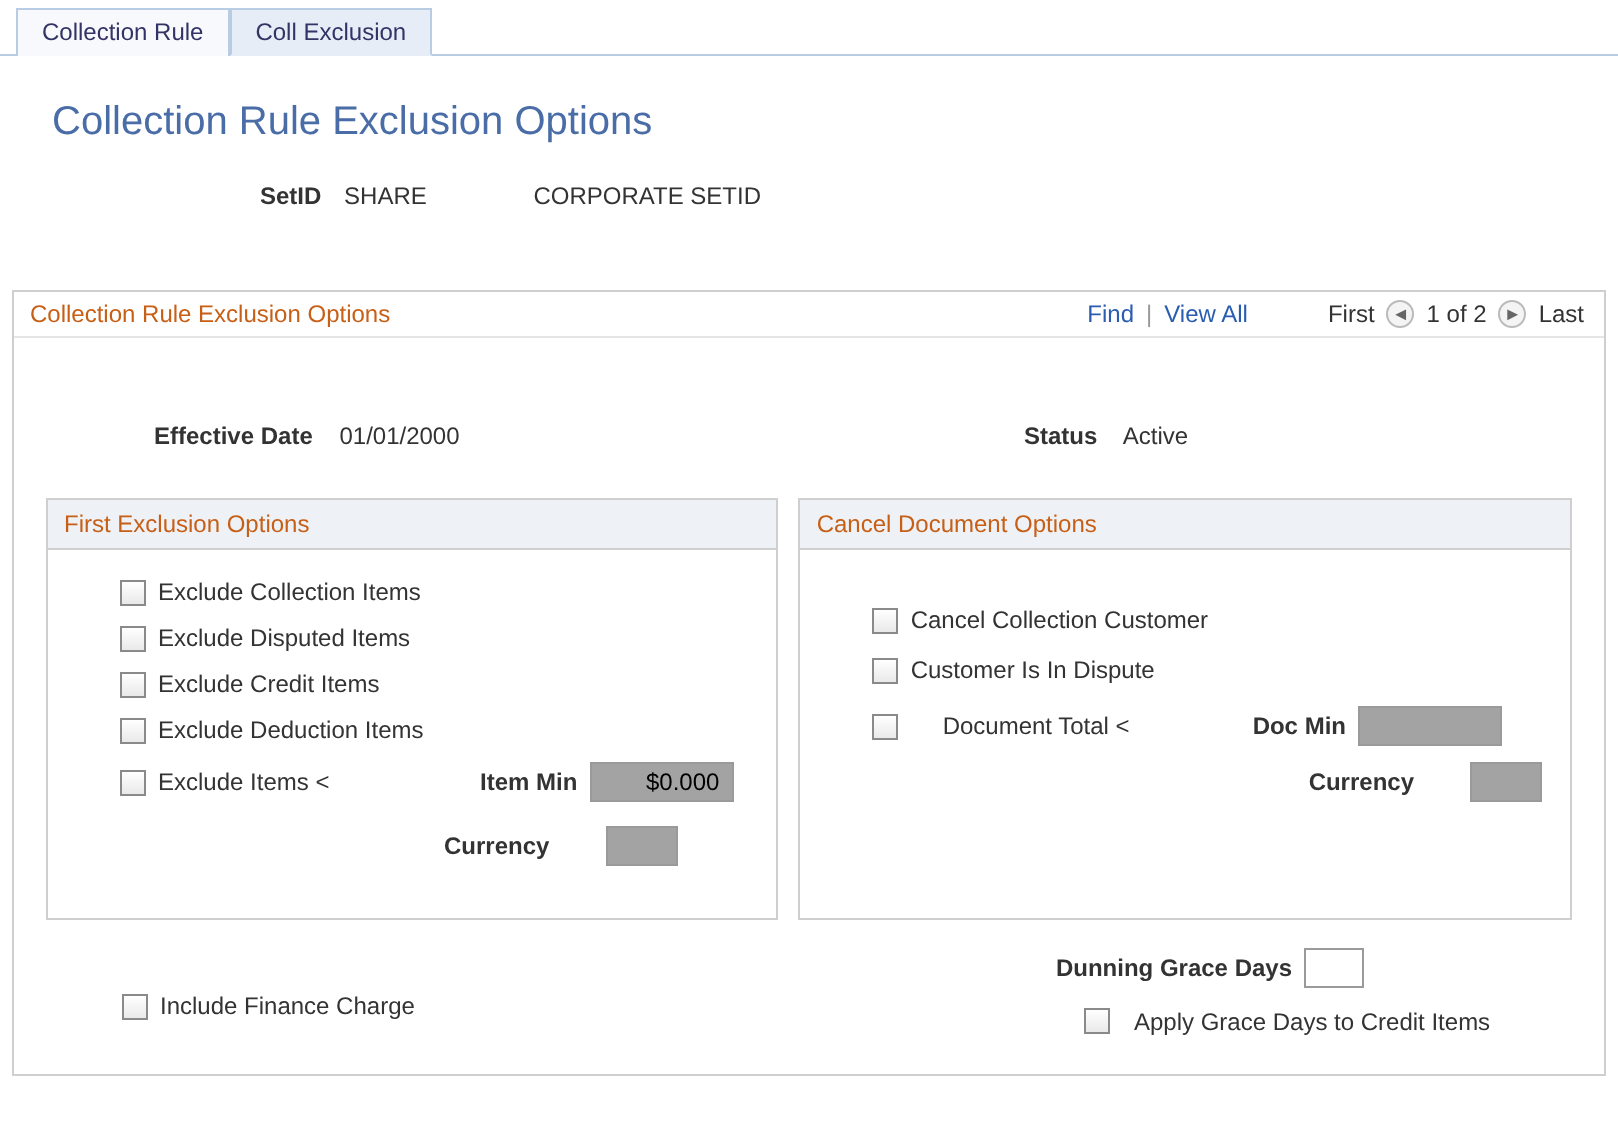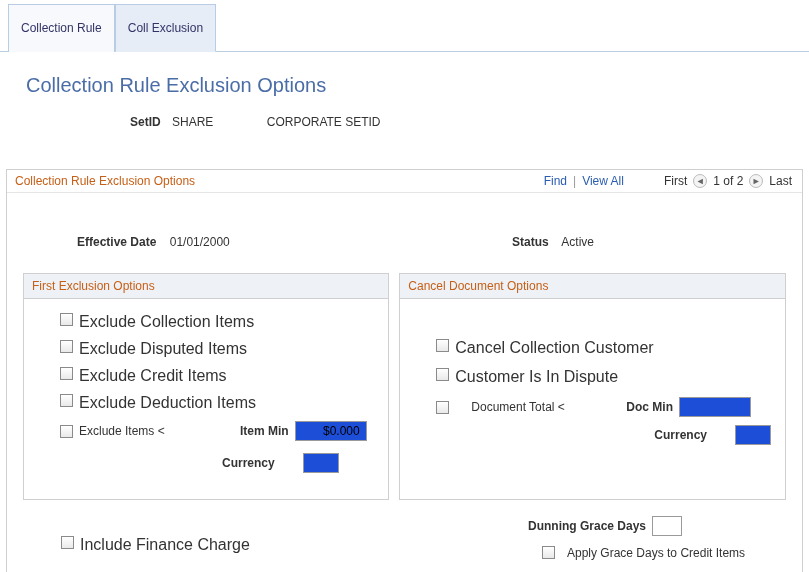--- a/index.html
+++ b/index.html
@@ -13,21 +13,21 @@
     width: 809px;
   }
   .tabs {
     display: flex;
     border-bottom: 1px solid #b8cce4;
     padding-left: 8px;
     padding-top: 3px;
     background: #fff;
   }
   .tab {
-    padding: 16px 12px;
+    padding: 4px 12px;
     border: 1px solid #b8cce4;
     border-bottom: none;
     background: #f7f9fc;
     margin-right: 0;
     cursor: pointer;
     font-size: 12px;
     color: #336;
     position: relative;
     top: 1px;
   }
@@ -106,42 +106,42 @@
     border-bottom: 1px solid #cfcfcf;
     padding: 5px 8px;
     color: #c75f16;
     font-size: 12px;
   }
   .group-body {
     padding: 14px 14px 18px 36px;
   }
   .chk-row {
     display: flex;
-    align-items: flex-start;
+    align-items: flex-end;
     margin-bottom: 9px;
-    font-size: 16px;
+    font-size: 12px;
   }
   .chk {
     width: 13px; height: 13px;
     border: 1px solid #8a8a8a;
     background: linear-gradient(#fff,#e9e9e9);
     margin-right: 6px;
     flex-shrink: 0;
   }
   .field-row {
     display: flex;
     align-items: center;
     margin-top: 2px;
     margin-bottom: 8px;
     gap: 22px;
   }
   .field-lbl { font-weight: bold; font-size: 12px; margin-right: 6px; white-space: nowrap; }
   .txt {
     border: 1px solid #9a9a9a;
-    background: #1d4ed8;
+    background: #a3a3a3;
     height: 20px;
     padding: 2px 6px;
     font-size: 12px;
     text-align: right;
   }
   .txt.w70 { width: 72px; }
   .txt.w30 { width: 36px; }
   .txt.w28 { width: 30px; background:#fff; }
   .bottom-row {
     display: flex;
@@ -159,21 +159,21 @@
   }
   .apply-row {
     display:flex;
     align-items:center;
     padding-left: 140px;
   }
   .item-cancel-body .chk-row { margin-bottom: 11px; }
   .exc-lt-row { display:flex; align-items:center; }
   .exc-lt-row .chk-part { display:flex; align-items:center; width:180px;}
   .exc-lt-row .fld-part { display:flex; align-items:center;}
-  .cancel-body { padding: 40px 14px 18px 36px; }
+  .cancel-body { padding: 28px 14px 18px 36px; }
 </style>
 </head>
 <body>
 
 <div class="tabs">
   <div class="tab">Collection Rule</div>
   <div class="tab active">Coll Exclusion</div>
 </div>
 
 <h1 class="page-title">Collection Rule Exclusion Options</h1>

